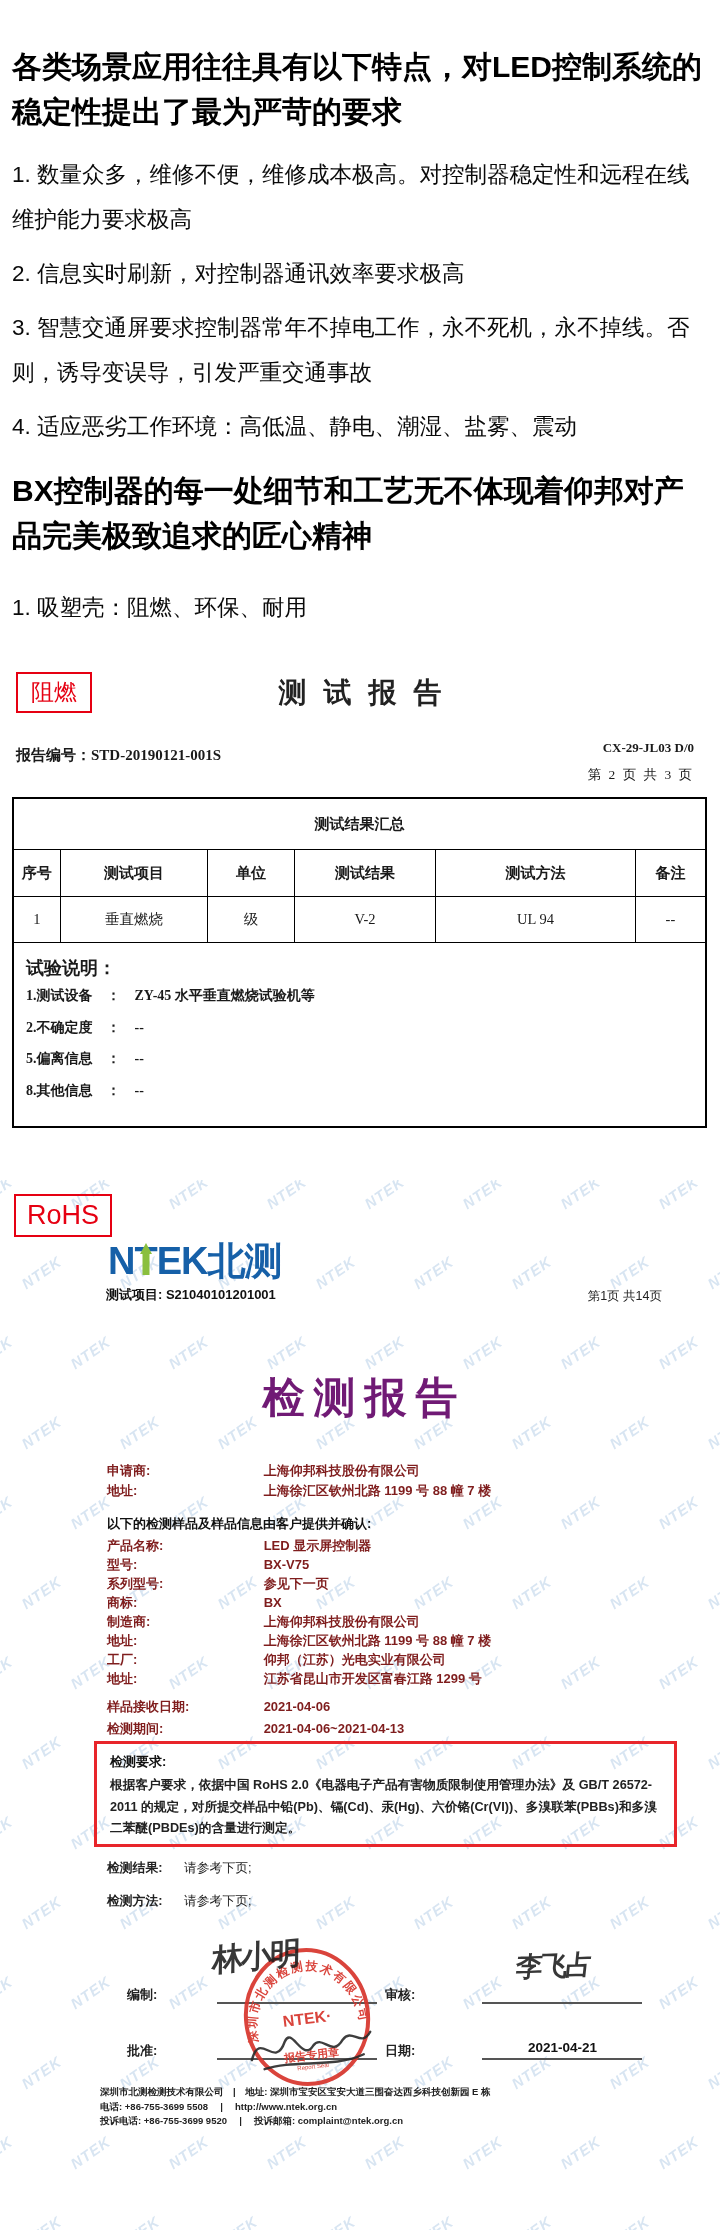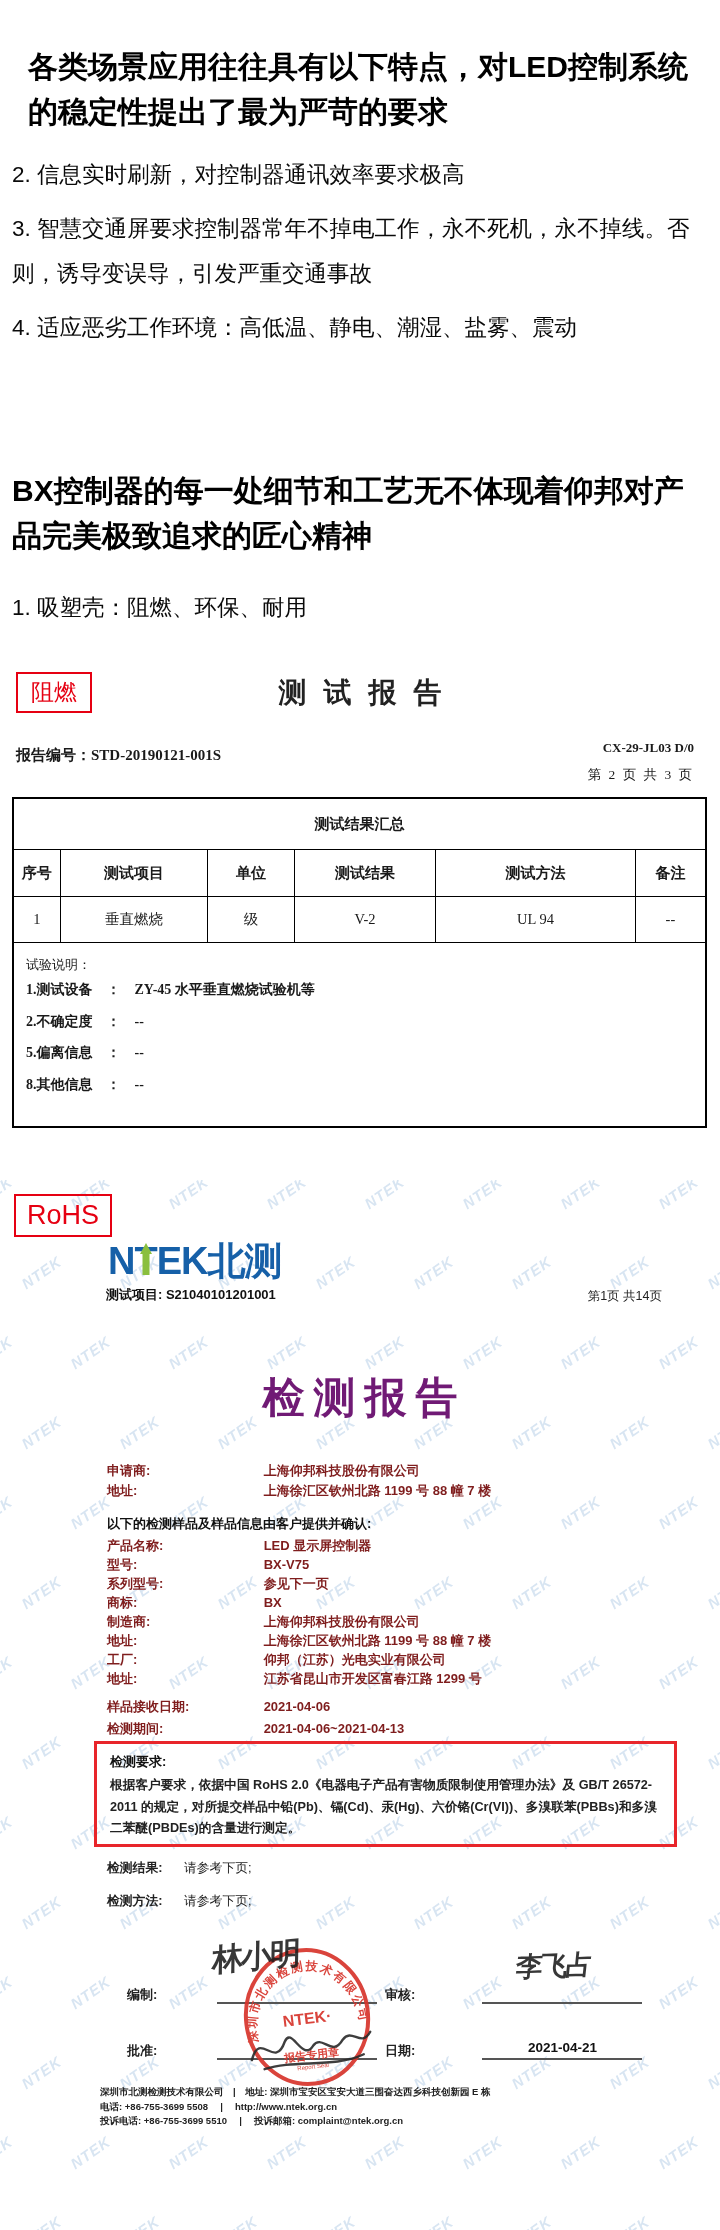--- a/index.html
+++ b/index.html
@@ -2,21 +2,21 @@
 <html><head>
 <meta charset="utf-8">
 <style>
   html,body{margin:0;padding:0;background:#fff;}
   .page{position:relative;width:720px;height:2230px;background:#fff;overflow:hidden;
         font-family:"Liberation Sans","DejaVu Sans",sans-serif;color:#000;}
 
   
   .h-big{position:absolute;left:12px;right:10px;font-size:30px;font-weight:bold;
          line-height:45px;color:#000;letter-spacing:0;}
-  #h1{top:44px;margin-left:16px;}
+  #h1{top:44px;}
   #h2{top:468px;}
   .points{position:absolute;left:12px;right:10px;top:152px;font-size:22.5px;
           line-height:45px;color:#0a0a0a;}
   .points p{margin:0 0 9px 0;}
   .craft-point{position:absolute;left:12px;top:592px;font-size:22.5px;color:#0a0a0a;}
 
   
   .flame-doc{position:absolute;left:0;top:660px;width:720px;height:510px;
              font-family:"Liberation Serif","DejaVu Serif",serif;color:#1a1a1a;}
   .tag-box{display:inline-block;border:2.5px solid #e60012;color:#e60012;
@@ -27,21 +27,21 @@
   .flame-code{position:absolute;right:26px;top:80px;font-size:13px;font-weight:bold;}
   .flame-repno{position:absolute;left:16px;top:86px;font-size:15px;font-weight:bold;}
   .flame-page{position:absolute;right:26px;top:106px;font-size:13.5px;letter-spacing:2px;}
   table.res{position:absolute;left:12px;top:137px;width:695px;border-collapse:collapse;
             border:2.5px solid #000;}
   table.res td{border:1.5px solid #000;text-align:center;font-size:14.5px;padding:0;}
   table.res td.summary{height:50px;font-weight:bold;font-size:15px;}
   table.res tr.hdr td{height:46px;font-weight:bold;font-size:15px;}
   table.res tr.data td{height:45px;}
   td.notes{height:170px;text-align:left !important;vertical-align:top;padding:13px 10px 0 12px !important;}
-  .notes-title{font-size:13px;font-weight:normal;}
+  .notes-title{font-size:18px;font-weight:bold;}
   .note-line{font-size:14px;font-weight:bold;line-height:31.5px;}
 
   
   .rohs-doc{position:absolute;left:0;top:1180px;width:720px;height:1050px;overflow:hidden;
             color:#222;}
   .wm-layer{position:absolute;inset:0;z-index:0;pointer-events:none;}
   .wm{position:absolute;font-size:15px;font-weight:bold;letter-spacing:1px;
       color:rgba(62,125,188,0.20);transform:rotate(-35deg);font-style:italic;}
   .rohs-content{position:absolute;inset:0;z-index:1;}
   .rohs-tag{position:absolute;left:14px;top:14px;padding:4px 11px;font-size:27px;}
@@ -82,20 +82,21 @@
   .footer{position:absolute;left:100px;top:905px;font-size:9.5px;font-weight:bold;
           color:#222;line-height:14.5px;white-space:nowrap;}
 </style>
 </head>
 <body>
 
 <div class="page">
 
   <div id="h1" class="h-big">各类场景应用往往具有以下特点，对LED控制系统的稳定性提出了最为严苛的要求</div>
   <div class="points">
+    <p>1. 数量众多，维修不便，维修成本极高。对控制器稳定性和远程在线维护能力要求极高</p>
     <p>2. 信息实时刷新，对控制器通讯效率要求极高</p>
     <p>3. 智慧交通屏要求控制器常年不掉电工作，永不死机，永不掉线。否则，诱导变误导，引发严重交通事故</p>
     <p>4. 适应恶劣工作环境：高低温、静电、潮湿、盐雾、震动</p>
   </div>
 
   <div id="h2" class="h-big">BX控制器的每一处细节和工艺无不体现着仰邦对产品完美极致追求的匠心精神</div>
   <div class="craft-point">1. 吸塑壳：阻燃、环保、耐用</div>
 
   <div class="flame-doc">
     <div class="tag-box flame-tag">阻燃</div>
@@ -368,18 +369,18 @@
       <svg class="squiggle" width="135" height="55" viewBox="0 0 135 55">
         <g transform="rotate(-4 67 27)" stroke="#2a2a2a" stroke-width="2.4" fill="none" opacity="0.9" stroke-linecap="round">
           <path d="M8,38 C18,8 30,50 42,22 C50,6 58,44 70,28 C80,16 88,42 100,24 C110,12 118,34 128,18"></path>
           <path d="M20,48 C50,40 90,52 120,40"></path>
         </g>
       </svg>
 
       <div class="footer">
         <div>深圳市北测检测技术有限公司　|　地址: 深圳市宝安区宝安大道三围奋达西乡科技创新园 E 栋</div>
         <div>电话: +86-755-3699 5508　 |　 http://www.ntek.org.cn</div>
-        <div>投诉电话: +86-755-3699 5510　 |　 投诉邮箱: complaint@ntek.org.cn</div>
+        <div>投诉电话: +86-755-3699 9520　 |　 投诉邮箱: complaint@ntek.org.cn</div>
       </div>
     </div>
   </div>
 
 </div>
 
 </body></html>

